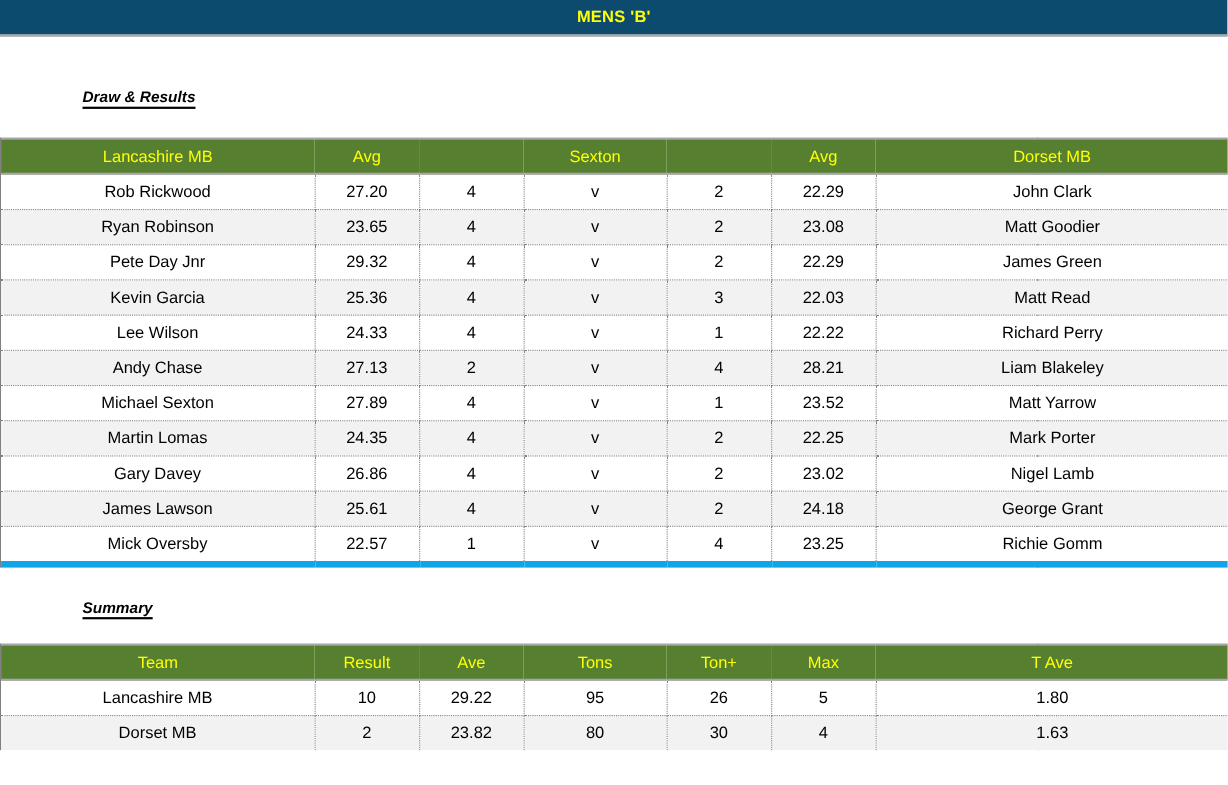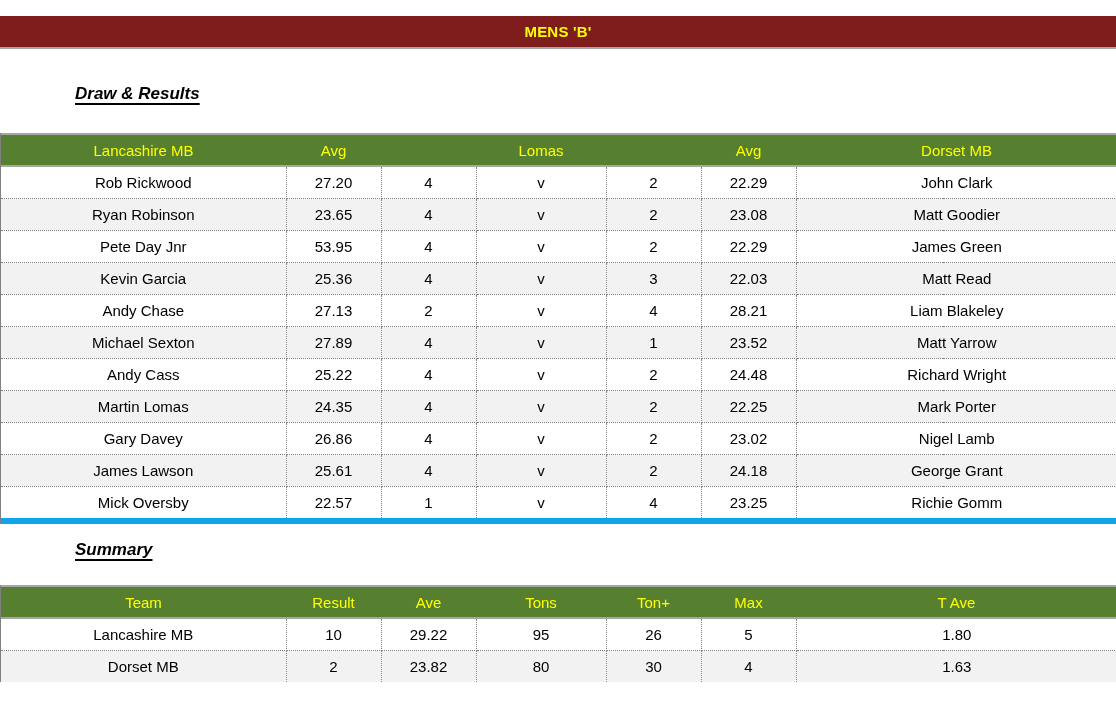--- a/index.html
+++ b/index.html
@@ -11,44 +11,44 @@
     width: 1116px;
     height: 714px;
     font-family: "Liberation Sans", sans-serif;
     color: #000000;
     overflow: hidden;
   }
 
   
   .title-banner {
     height: 31px;
-    background: #7f1d1d;
+    background: #0c4a6e;
     border-bottom: 2px solid #a6a6a6;
     display: flex;
     align-items: center;
     justify-content: center;
-    margin-top: 16px;
   }
   .title-banner .title-text {
     color: #ffff00;
     font-size: 15px;
     font-weight: bold;
     letter-spacing: 0.2px;
   }
 
   
   .section-heading {
-    font-size: 17px;
+    font-size: 14px;
     font-weight: bold;
     font-style: italic;
     text-decoration: underline;
     text-underline-offset: 4px;
     text-decoration-thickness: 2px;
     color: #000000;
     padding-left: 75px;
+    margin-top: 12px;
   }
   .heading-draw { padding-top: 35px; }
   .heading-summary { padding-top: 16px; }
 
   
   .grid-table {
     width: 1116px;
     border-collapse: collapse;
     table-layout: fixed;
     font-size: 15px;
@@ -126,21 +126,21 @@
     <col class="col-vs">
     <col class="col-score-right">
     <col class="col-avg-right">
     <col class="col-name-right">
   </colgroup>
   <thead>
     <tr>
       <th>Lancashire MB</th>
       <th>Avg</th>
       <th></th>
-      <th>Lomas</th>
+      <th>Sexton</th>
       <th></th>
       <th>Avg</th>
       <th>Dorset MB</th>
     </tr>
   </thead>
   <tbody id="results-body">
         <tr>
           <td>Rob Rickwood</td>
           <td>27.20</td>
           <td>4</td>
@@ -153,62 +153,62 @@
           <td>Ryan Robinson</td>
           <td>23.65</td>
           <td>4</td>
           <td>v</td>
           <td>2</td>
           <td>23.08</td>
           <td class="no-right-border">Matt Goodier</td>
         </tr>
         <tr>
           <td>Pete Day Jnr</td>
-          <td>53.95</td>
+          <td>29.32</td>
           <td>4</td>
           <td>v</td>
           <td>2</td>
           <td>22.29</td>
           <td class="no-right-border">James Green</td>
         </tr>
         <tr>
           <td>Kevin Garcia</td>
           <td>25.36</td>
           <td>4</td>
           <td>v</td>
           <td>3</td>
           <td>22.03</td>
           <td class="no-right-border">Matt Read</td>
         </tr>
         <tr>
+          <td>Lee Wilson</td>
+          <td>24.33</td>
+          <td>4</td>
+          <td>v</td>
+          <td>1</td>
+          <td>22.22</td>
+          <td class="no-right-border">Richard Perry</td>
+        </tr>
+        <tr>
           <td>Andy Chase</td>
           <td>27.13</td>
           <td>2</td>
           <td>v</td>
           <td>4</td>
           <td>28.21</td>
           <td class="no-right-border">Liam Blakeley</td>
         </tr>
         <tr>
           <td>Michael Sexton</td>
           <td>27.89</td>
           <td>4</td>
           <td>v</td>
           <td>1</td>
           <td>23.52</td>
           <td class="no-right-border">Matt Yarrow</td>
-        </tr>
-        <tr>
-          <td>Andy Cass</td>
-          <td>25.22</td>
-          <td>4</td>
-          <td>v</td>
-          <td>2</td>
-          <td>24.48</td>
-          <td class="no-right-border">Richard Wright</td>
         </tr>
         <tr>
           <td>Martin Lomas</td>
           <td>24.35</td>
           <td>4</td>
           <td>v</td>
           <td>2</td>
           <td>22.25</td>
           <td class="no-right-border">Mark Porter</td>
         </tr>

